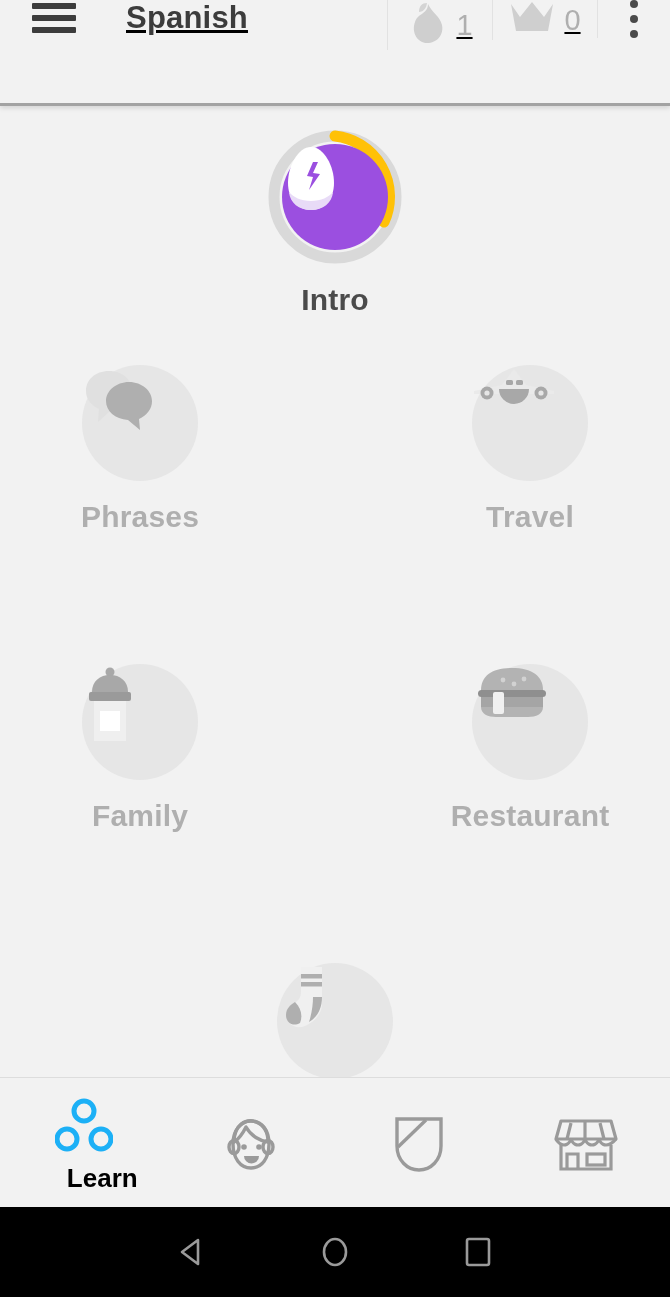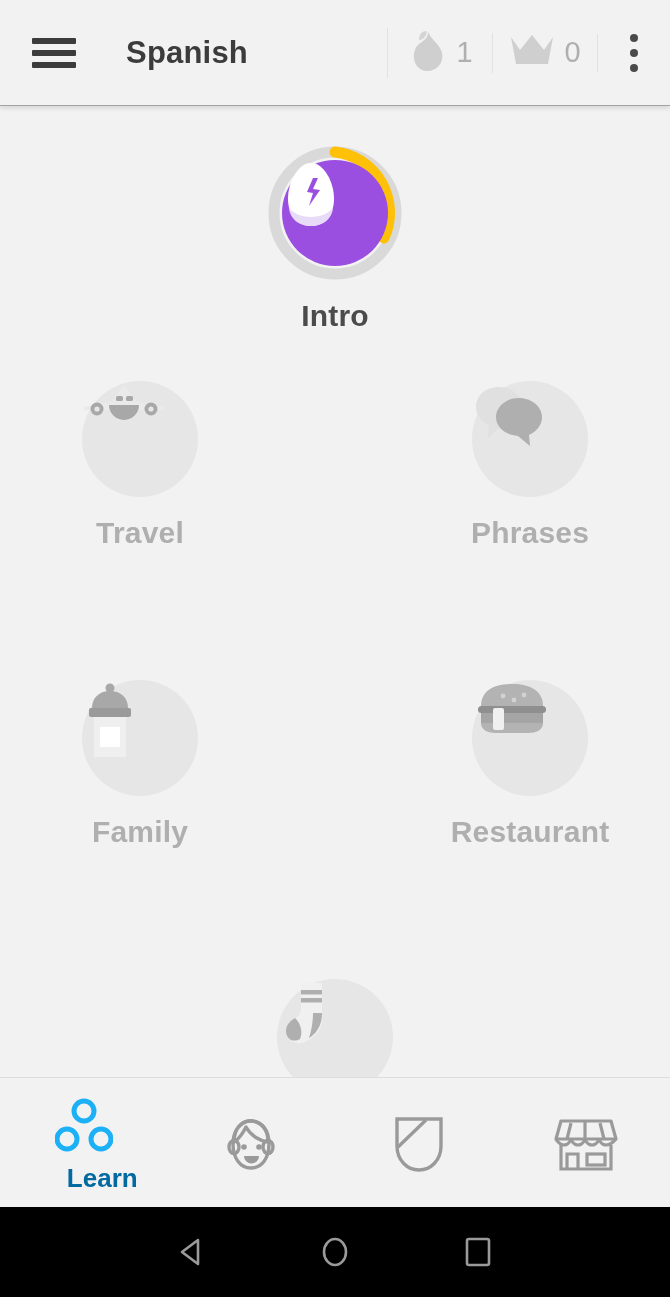--- a/index.html
+++ b/index.html
@@ -21,24 +21,25 @@
     flex-direction: column;
   }
 
   
   .header {
     position: relative;
     height: 106px;
     min-height: 106px;
     background: #f2f2f2;
     display: flex;
-    align-items: center;
-    border-bottom: 1px solid #a3a3a3;
+    align-items: flex-start;
+    border-bottom: 3px solid #a3a3a3;
     box-shadow: 0 2px 5px rgba(0,0,0,0.13);
     z-index: 5;
+    text-decoration: underline;
   }
   .header-left {
     flex: 1;
     display: flex;
     align-items: center;
     padding-left: 32px;
   }
   .hamburger {
     width: 44px;
     height: 30px;
@@ -97,21 +98,20 @@
     border-radius: 50%;
     background: #4a4a4a;
   }
 
   
   .tree {
     flex: 1;
     position: relative;
     overflow: hidden;
     padding-top: 18px;
-    margin-top: 16px;
   }
   .skill-row {
     display: flex;
     justify-content: center;
     gap: 200px;
   }
   .skill-row.single { gap: 0; }
   .row-1 { margin-top: 6px; }
   .row-2 { margin-top: 48px; }
   .row-3 { margin-top: 0px; }
@@ -180,21 +180,21 @@
     flex-direction: column;
     align-items: center;
     justify-content: center;
     cursor: pointer;
     gap: 6px;
     padding-top: 4px;
   }
   .nav-label {
     font-size: 26px;
     font-weight: bold;
-    color: #0369a1;
+    color: #000000;
     margin-left: 37px;
   }
   .nav-icon-box {
     height: 62px;
     display: flex;
     align-items: center;
     justify-content: center;
   }
 
   
@@ -277,53 +277,53 @@
                 <path d="M31 18 L25 32 L31 33 L27 46 L38 30 L31 29 L36 18 Z" fill="#9b4fe0"></path>
               </svg>
             </span>
           </div>
         </div>
         <div class="skill-label">Intro</div>
       </div>
     </div>
 
     <div class="skill-row row-2">
+
+      <div class="skill locked">
+        <div class="skill-ring">
+          <div class="skill-bubble">
+            <span>
+              <svg width="74" height="66" viewBox="0 0 74 66">
+                <path d="M27 6 C13 6 4 15 4 26 C4 34 9 40 17 44 L16 57 L28 46 C41 45 50 36 50 26 C50 15 41 6 27 6 Z" fill="#e0e0e0"></path>
+                <path d="M47 17 C60 17 70 26 70 36 C70 44 65 50 57 54 L58 65 L46 55 C33 54 24 46 24 36 C24 26 34 17 47 17 Z" fill="#afafaf"></path>
+              </svg>
+            </span>
+          </div>
+        </div>
+        <div class="skill-label">Phrases</div>
+      </div>
 
       <div class="skill locked">
         <div class="skill-ring">
           <div class="skill-bubble">
             <span>
               <svg width="84" height="50" viewBox="0 0 84 50">
                 <path d="M2 26 L30 20 L42 4 L54 20 L82 26 L82 29 L2 29 Z" fill="#eaeaea"></path>
                 <rect x="34" y="15" width="7" height="5" rx="1.6" fill="#a8a8a8"></rect>
                 <rect x="44" y="15" width="7" height="5" rx="1.6" fill="#a8a8a8"></rect>
                 <path d="M27 24 L57 24 A15 15 0 0 1 27 24 Z" fill="#a8a8a8"></path>
                 <circle cx="15" cy="28" r="6.5" fill="#a8a8a8"></circle>
                 <circle cx="15" cy="28" r="2.6" fill="#e6e6e6"></circle>
                 <circle cx="69" cy="28" r="6.5" fill="#a8a8a8"></circle>
                 <circle cx="69" cy="28" r="2.6" fill="#e6e6e6"></circle>
               </svg>
             </span>
           </div>
         </div>
         <div class="skill-label">Travel</div>
-      </div>
-
-      <div class="skill locked">
-        <div class="skill-ring">
-          <div class="skill-bubble">
-            <span>
-              <svg width="74" height="66" viewBox="0 0 74 66">
-                <path d="M27 6 C13 6 4 15 4 26 C4 34 9 40 17 44 L16 57 L28 46 C41 45 50 36 50 26 C50 15 41 6 27 6 Z" fill="#e0e0e0"></path>
-                <path d="M47 17 C60 17 70 26 70 36 C70 44 65 50 57 54 L58 65 L46 55 C33 54 24 46 24 36 C24 26 34 17 47 17 Z" fill="#afafaf"></path>
-              </svg>
-            </span>
-          </div>
-        </div>
-        <div class="skill-label">Phrases</div>
       </div>
     </div>
 
     <div class="skill-row row-3" style="margin-top:130px;">
 
       <div class="skill locked">
         <div class="skill-ring">
           <div class="skill-bubble">
             <span>
               <svg width="56" height="80" viewBox="0 0 56 80">

